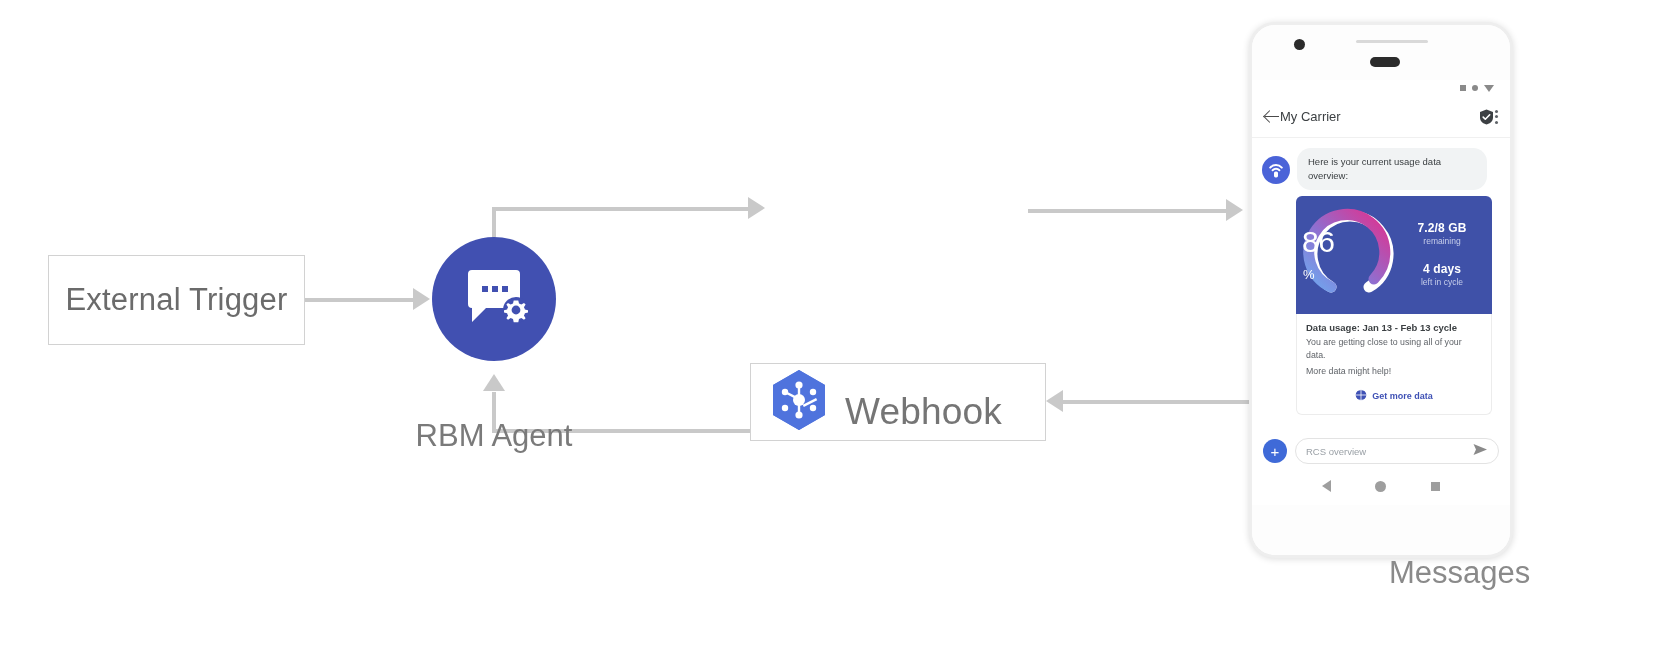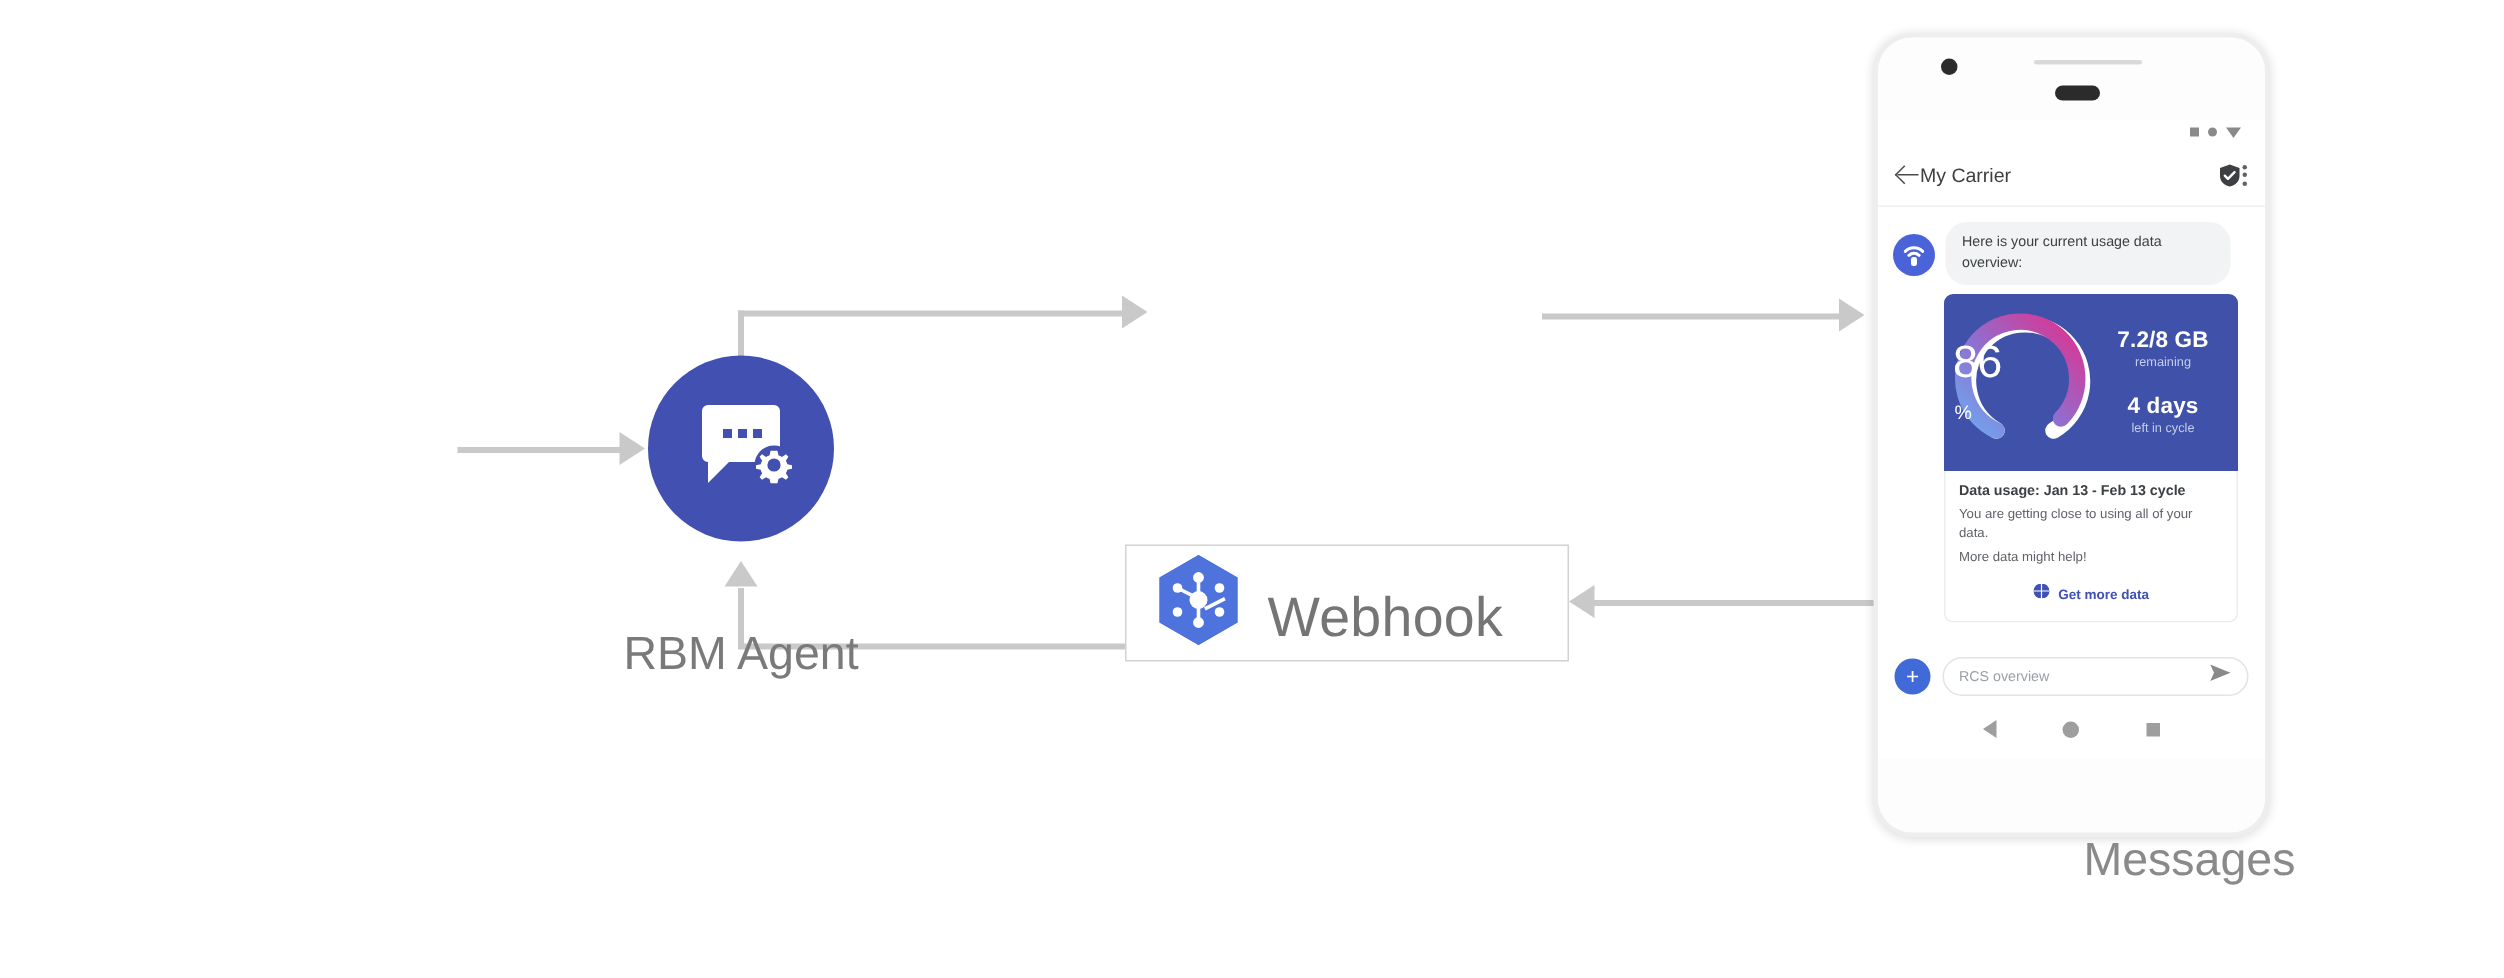--- a/index.html
+++ b/index.html
@@ -97,21 +97,21 @@
   #avatar { flex: 0 0 auto; width: 28px; height: 28px; border-radius: 50%; background: #4a63d8; display:flex; align-items:center; justify-content:center; margin-top:8px; }
   #bubble { background: #f1f3f4; border-radius: 14px; padding: 7px 11px; font-size: 9.5px; line-height: 1.45; color: #3c4043; max-width: 190px; }
 
   
   #data-card { margin: 6px 0 0 34px; width: 196px; border-radius: 6px 6px 0 0; background: #3f51a8; display: flex; align-items: center; padding: 10px 6px 12px 6px; }
   #gauge-wrap { position: relative; width: 96px; height: 96px; flex: 0 0 auto; }
   #gauge-val { position:absolute; inset:0; display:flex; align-items:flex-start; justify-content:center; color:#ffffff;flex-direction:column; }
   #gauge-val .num { font-size: 30px; font-weight: 300; letter-spacing:-.5px; }
   #gauge-val .pct { font-size: 13px; font-weight: 300; margin-left: 1px; margin-top: 8px; }
   #card-right { flex:1; text-align: center; color:#fff; }
-  .big { font-size: 15px; font-weight: 700; letter-spacing:.1px; }
+  .big { font-size: 12px; font-weight: 700; letter-spacing:.1px; }
   .sub { font-size: 8.5px; color: #c6cdea; margin-top: 1px; }
   .gap { height: 16px; }
 
   #card-body { margin: 0 0 0 34px; width: 196px; background: #fff; border: 1px solid #ececec; border-top: none; border-radius: 0 0 6px 6px; padding: 8px 9px 9px 9px; }
   #card-title { font-size: 9.5px; font-weight: 700; color: #3c4043; }
   #card-desc { font-size: 8.8px; line-height: 1.5; color: #5f6368; margin-top: 3px; }
   #card-action { display: flex; align-items: center; justify-content: center; gap: 5px; margin-top: 9px; }
   #card-action .lbl { font-size: 9px; font-weight: 700; color: #3f51b5; }
 
   
@@ -143,20 +143,23 @@
   <div class="conn h" style="left:1028px; top:209px; width:200px;"></div>
   <div class="arrow-head ah-right" style="left:1226px; top:199px;"></div>
 
   <div class="conn h" style="left:1062px; top:400px; width:190px;"></div>
   <div class="arrow-head ah-left" style="left:1046px; top:390px;"></div>
 
   <div class="conn h" style="left:492px; top:429px; width:258px;"></div>
   <div class="conn v" style="left:492px; top:392px; height:39px;"></div>
   <div class="arrow-head ah-up" style="left:483px; top:374px;"></div>
 
+  <div class="node-box" id="ext-trigger">
+    <span class="node-label">External Trigger</span>
+  </div>
 
   <div id="rbm-agent">
     <span>
       <svg width="72" height="66" viewBox="0 0 72 66">
         <path d="M14 6 h44 a4 4 0 0 1 4 4 v30 a4 4 0 0 1 -4 4 h-30 l-14 14 v-14 h-0 a4 4 0 0 1 -4 -4 v-30 a4 4 0 0 1 4 -4 z" fill="#ffffff"></path>
         <rect x="24" y="22" width="6" height="6" fill="#4150b1"></rect>
         <rect x="34" y="22" width="6" height="6" fill="#4150b1"></rect>
         <rect x="44" y="22" width="6" height="6" fill="#4150b1"></rect>
         <g transform="translate(46,34)">
           <circle cx="12" cy="12" r="13" fill="#4150b1"></circle>

